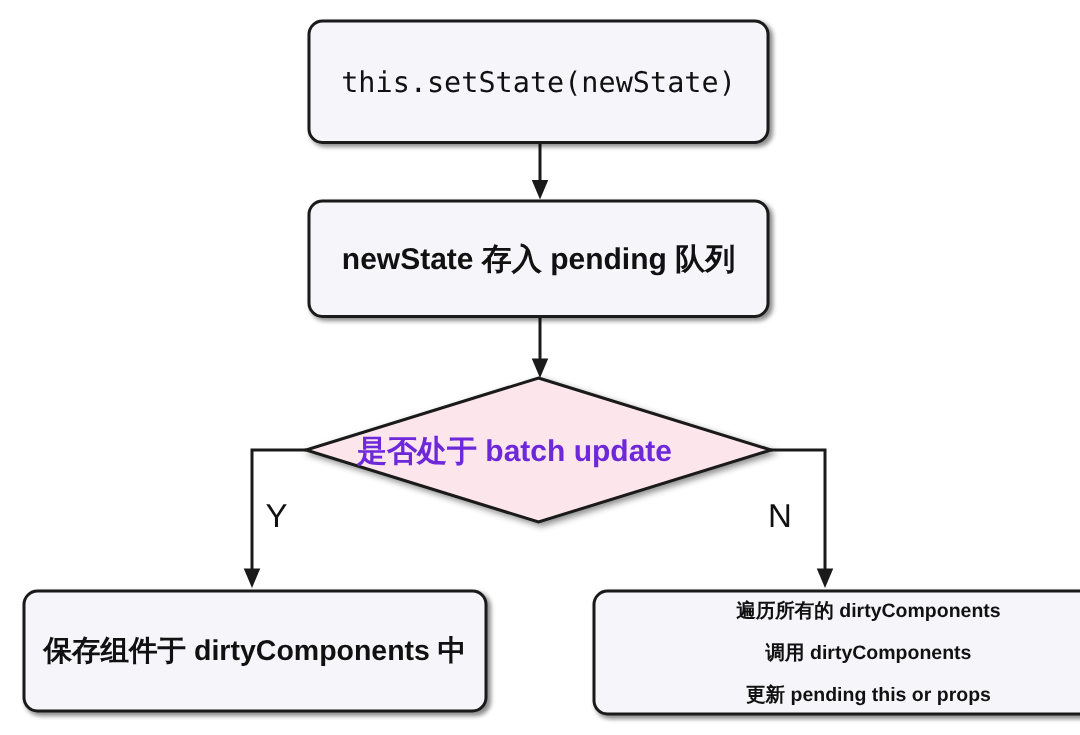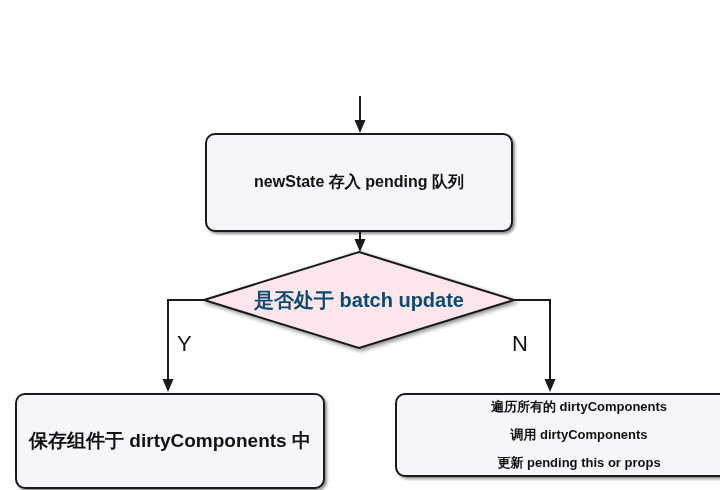--- a/index.html
+++ b/index.html
@@ -37,49 +37,49 @@
     z-index: 2;
     color: #111111;
   }
   .node-set-state {
     left: 205px; top: 13px; width: 308px; height: 83px;
     font-family: "DejaVu Sans Mono", "Liberation Mono", monospace;
     font-size: 19px;
     font-weight: normal;
   }
   .node-pending {
-    left: 205px; top: 133px; width: 308px; height: 99px;
-    font-size: 16px;
+    left: 205px; top: 133px; width: 308px; height: 79px;
+    font-size: 20px;
     font-weight: bold;
   }
   .node-save {
-    left: 15px; top: 393px; width: 310px; height: 96px;
+    left: 15px; top: 393px; width: 310px; height: 82px;
     font-size: 19px;
     font-weight: bold;
   }
   .node-process {
     left: 395px; top: 393px; width: 368px; height: 84px;
     font-size: 13px;
     font-weight: bold;
     flex-direction: column;
     line-height: 28px;
     padding: 0 2px;
   }
   .decision-shape {
     filter: drop-shadow(2px 2px 2px rgba(0,0,0,0.45));
   }
   .decision-label {
     position: absolute;
-    left: 204px; top: 252px; width: 310px; height: 96px;
+    left: 188px; top: 252px; width: 310px; height: 96px;
     display: flex;
     align-items: center;
     justify-content: center;
     font-size: 20px;
     font-weight: bold;
-    color: #0c4a6e;
+    color: #6d28d9;
     z-index: 3;
   }
   .branch-label {
     position: absolute;
     font-size: 22px;
     font-weight: normal;
     color: #111111;
     z-index: 3;
   }
   .branch-label-yes { left: 177px; top: 331px; }
@@ -102,20 +102,23 @@
 
     <polygon class="decision-shape" points="359,252 514,300 359,348 204,300" fill="#fce6ec" stroke="#1a1a1a" stroke-width="2"></polygon>
 
     <polyline class="line" points="204,300 168,300 168,380"></polyline>
     <polygon class="arrowhead" points="168,392 162.5,379 173.5,379"></polygon>
 
     <polyline class="line" points="514,300 550,300 550,380"></polyline>
     <polygon class="arrowhead" points="550,392 544.5,379 555.5,379"></polygon>
   </svg>
 
+  <div class="node node-set-state">
+    <span>this.setState(newState)</span>
+  </div>
 
   <div class="node node-pending">
     <span>newState 存入 pending 队列</span>
   </div>
 
   <div class="decision-label">
     <span>是否处于 batch update</span>
   </div>
 
   <div class="branch-label branch-label-yes">Y</div>

